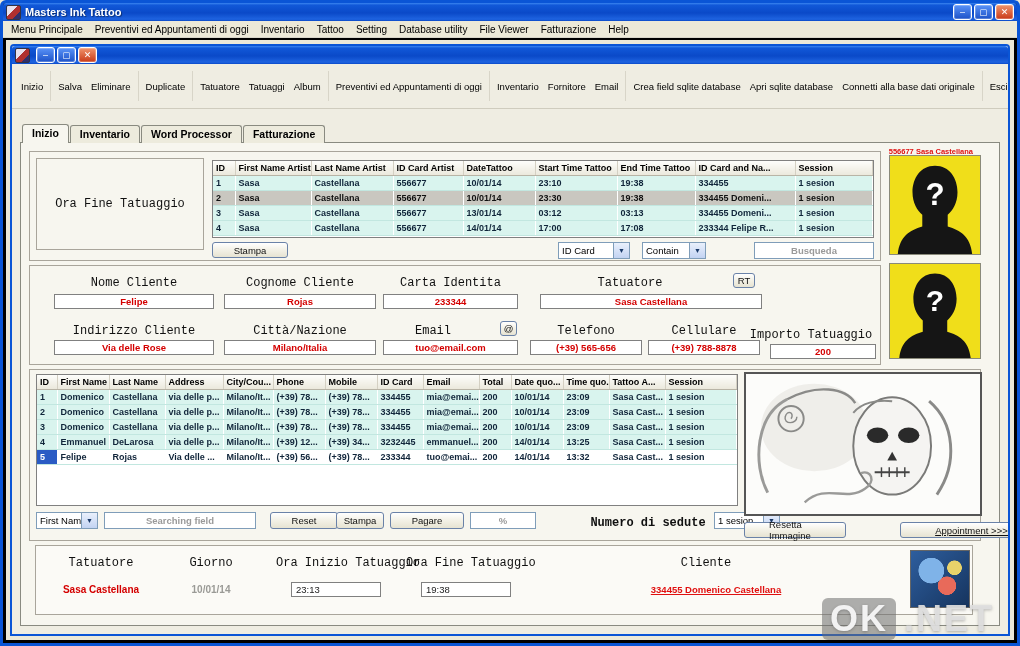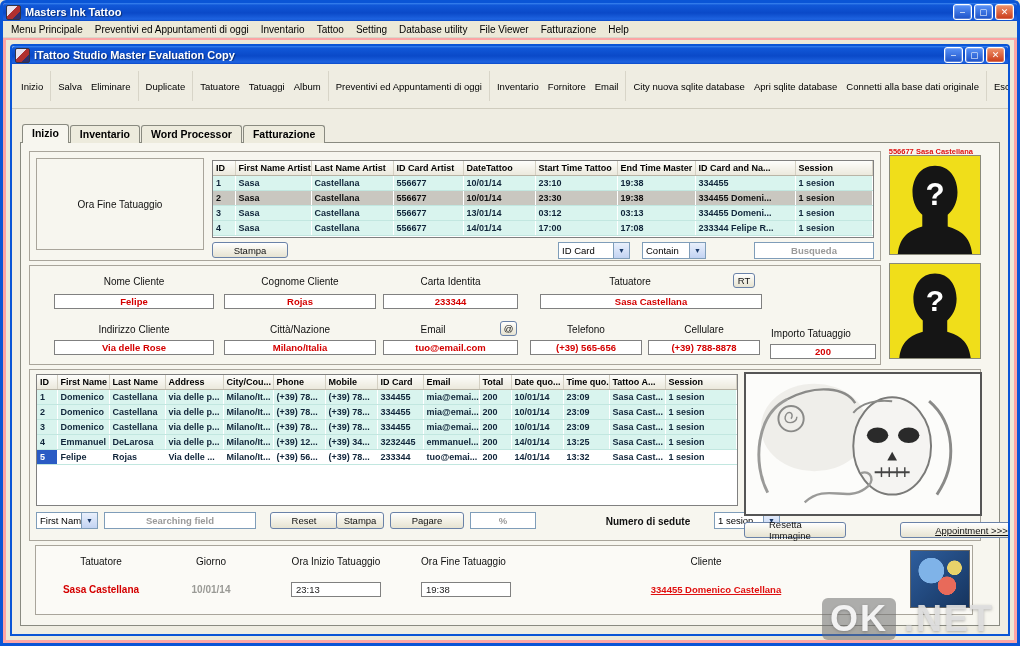--- a/index.html
+++ b/index.html
@@ -1,19 +1,19 @@
 <!DOCTYPE html>
 <html><head>
 <meta charset="utf-8">
 <style>
   html,body{margin:0;padding:0;}
   body{width:1020px;height:646px;position:relative;overflow:hidden;font-family:"Liberation Sans",sans-serif;background:#ECE9D8;}
 
   
-  .outer-frame{position:absolute;inset:0;border:3px solid #0A55D6;border-radius:6px 6px 0 0;background:#fca5a5;box-sizing:border-box;}
+  .outer-frame{position:absolute;inset:0;border:3px solid #0A55D6;border-radius:6px 6px 0 0;background:#000000;box-sizing:border-box;}
   .titlebar{height:18px;display:flex;align-items:center;padding:0 3px;
     background:linear-gradient(180deg,#3A84F0 0%,#1158D8 12%,#0A49C8 55%,#1E63E0 90%,#0A49C8 100%);
     border-radius:3px 3px 0 0;}
   .titlebar .title{flex:1;color:#fff;font-weight:bold;font-size:11px;text-shadow:1px 1px 1px rgba(0,0,0,.45);white-space:nowrap;overflow:hidden;}
   .app-icon{width:13px;height:13px;margin-right:4px;border:1px solid #334;border-radius:2px;
     background:linear-gradient(135deg,#E8E2EE 0 40%,#B03030 41% 70%,#30306B 71%);}
   .win-btns{display:flex;}
   .tb-btn{width:17px;height:14px;margin-left:2px;border:1px solid #fff;border-radius:3px;color:#fff;font-size:9px;line-height:12px;
     display:flex;align-items:center;justify-content:center;background:linear-gradient(180deg,#5A93F8,#1D52C8);box-shadow:inset 0 0 0 1px rgba(255,255,255,.25);}
   .tb-btn.close{background:linear-gradient(180deg,#F0946C,#C93A18);}
@@ -30,21 +30,21 @@
   .tool-group .tool-btn{cursor:default;}
 
   .tabstrip{display:flex;align-items:flex-end;height:20px;margin:14px 0 0 10px;position:relative;z-index:2;font-size:10.5px;font-weight:bold;}
   .tab{padding:2px 9px 3px;border:1px solid #898A80;border-bottom:none;background:#EDEBDD;border-radius:3px 3px 0 0;margin-right:1px;cursor:default;}
   .tab.active{background:#F7F6EF;padding-bottom:4px;}
 
   .tab-body{flex:1;margin:-1px 8px 8px;border:1px solid #898A80;background:#F7F6EF;position:relative;}
 
   .section{position:absolute;border:1px solid #A9A59B;background:#F7F6EF;box-sizing:border-box;}
 
-  .lbl{position:absolute;font-size:10px;color:#101010;text-align:center;white-space:nowrap;}
+  .lbl{position:absolute;font-size:12px;color:#101010;text-align:center;white-space:nowrap;font-family:Liberation Mono, monospace;}
   .lbl.bold{font-weight:bold;}
   .field{position:absolute;background:#fff;border:1px solid #808080;display:flex;align-items:center;justify-content:center;
     font-size:9.5px;font-weight:bold;color:#D40000;white-space:nowrap;overflow:hidden;box-sizing:border-box;}
   .field.plain{color:#222;font-weight:normal;justify-content:flex-start;padding-left:4px;}
   .value-dim{position:absolute;font-size:10px;font-weight:bold;color:#9A9A96;text-align:center;}
   .value-red{position:absolute;font-size:10px;font-weight:bold;color:#D40000;text-align:center;}
   .link{position:absolute;font-size:9.5px;font-weight:bold;color:#E01010;text-decoration:underline;text-align:center;white-space:nowrap;}
 
   .xpbtn{position:absolute;display:flex;align-items:center;justify-content:center;font-size:9.5px;color:#111;
     background:linear-gradient(180deg,#FFFFFF,#F4F2E8 45%,#E6E3D2);border:1px solid #6A82A8;border-radius:3px;cursor:default;box-sizing:border-box;}
@@ -109,21 +109,20 @@
       <span class="menu-item">File Viewer</span>
       <span class="menu-item">Fatturazione</span>
       <span class="menu-item">Help</span>
     </div>
 
   <div class="app-area">
     <div class="inner-frame">
 
       <div class="titlebar">
         <div class="app-icon"></div>
-        <div class="title">iTattoo Studio Master Evaluation Copy</div>
         <div class="win-btns">
           <div class="tb-btn">–</div>
           <div class="tb-btn">▢</div>
           <div class="tb-btn close">✕</div>
         </div>
       </div>
 
       <div class="toolbar">
         <div class="tool-group">
             <span class="tool-btn">Inizio</span>
@@ -142,21 +141,21 @@
           </div>
         <div class="tool-group">
             <span class="tool-btn">Preventivi ed Appuntamenti di oggi</span>
           </div>
         <div class="tool-group">
             <span class="tool-btn">Inventario</span>
             <span class="tool-btn">Fornitore</span>
             <span class="tool-btn">Email</span>
           </div>
         <div class="tool-group">
-            <span class="tool-btn">City nuova sqlite database</span>
+            <span class="tool-btn">Crea field sqlite database</span>
             <span class="tool-btn">Apri sqlite database</span>
             <span class="tool-btn">Connetti alla base dati originale</span>
           </div>
         <div class="tool-group">
             <span class="tool-btn">Esci</span>
           </div>
       </div>
 
       <div class="tabstrip">
         <span class="tab active">Inizio</span>
@@ -186,21 +185,21 @@
                   <col>
               </colgroup>
               <thead>
                   <tr>
                     <th>ID</th>
                     <th>First Name Artist</th>
                     <th>Last Name Artist</th>
                     <th>ID Card Artist</th>
                     <th>DateTattoo</th>
                     <th>Start Time Tattoo</th>
-                    <th>End Time Master</th>
+                    <th>End Time Tattoo</th>
                     <th>ID Card and Na...</th>
                     <th>Session</th>
                   </tr>
                 </thead>
               <tbody>
                   <tr>
                     <td>1</td>
                     <td>Sasa</td>
                     <td>Castellana</td>
                     <td>556677</td>

